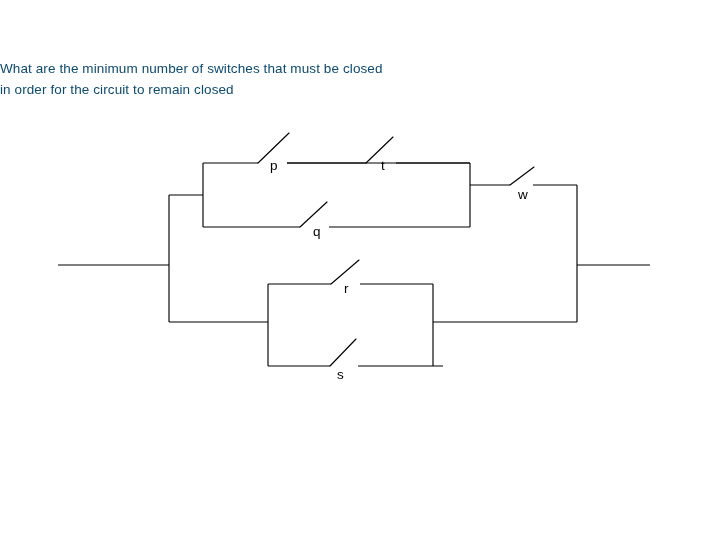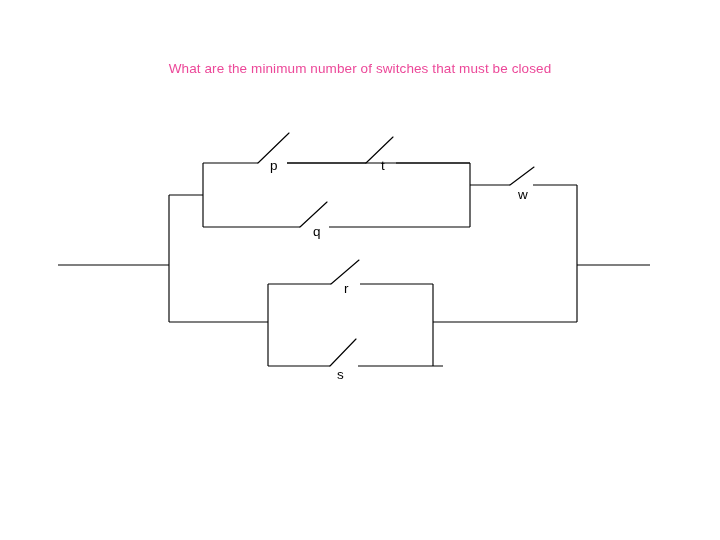--- a/index.html
+++ b/index.html
@@ -20,24 +20,24 @@
     position: relative;
     width: 720px;
     height: 540px;
     background: #ffffff;
   }
   .question-block {
     position: absolute;
     left: 0;
     top: 58px;
     width: 720px;
-    text-align: center;
+    text-align: left;
     font-size: 13.5px;
     line-height: 21px;
-    color: #ec4899;
+    color: #0c4a6e;
     font-family: "Liberation Sans", sans-serif;
     letter-spacing: 0.1px;
   }
   .question-line {
     display: block;
     white-space: nowrap;
   }
   #circuit-svg {
     position: absolute;
     left: 0;
@@ -66,20 +66,21 @@
     white-space: nowrap;
   }
 </style>
 </head>
 <body>
 
 <div id="page">
 
   <div class="question-block">
     <span class="question-line">What are the minimum number of switches that must be closed</span>
+    <span class="question-line">in order for the circuit to remain closed</span>
   </div>
 
   <svg id="circuit-svg" viewBox="0 0 720 540">
     <g id="wires-group">
         <line x1="58" y1="265" x2="169" y2="265" class="wire"></line>
         <line x1="169" y1="195" x2="169" y2="322" class="wire"></line>
         <line x1="169" y1="195" x2="203" y2="195" class="wire"></line>
         <line x1="203" y1="163" x2="203" y2="227" class="wire"></line>
         <line x1="470" y1="163" x2="470" y2="227" class="wire"></line>
         <line x1="169" y1="322" x2="268" y2="322" class="wire"></line>

